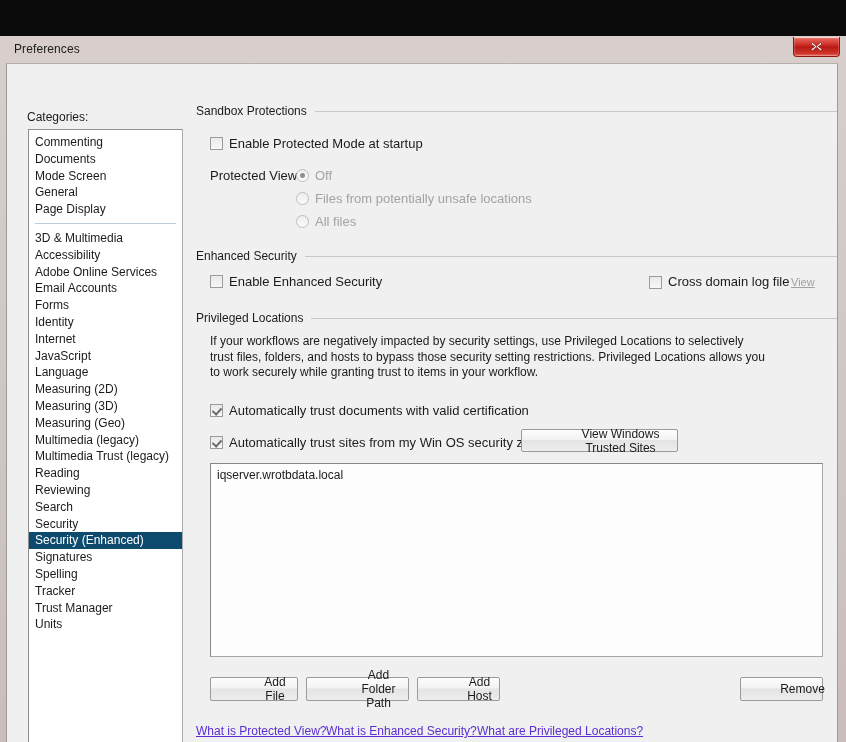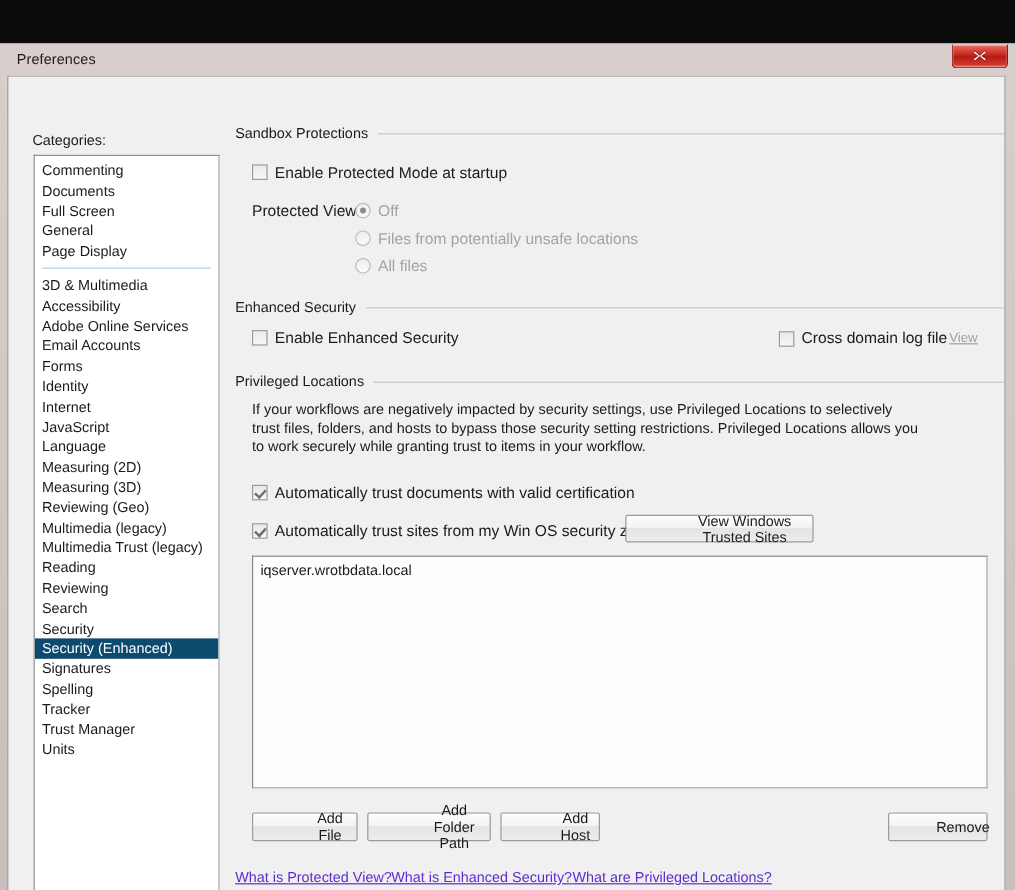--- a/index.html
+++ b/index.html
@@ -256,38 +256,38 @@
     </div>
   </div>
 
   <div id="frame-inner">
 
     <div id="categories-label">Categories:</div>
     <div id="categories-list">
       <div id="cat-g1">
           <div class="cat-item">Commenting</div>
           <div class="cat-item">Documents</div>
-          <div class="cat-item">Full Screen</div>
+          <div class="cat-item">Mode Screen</div>
           <div class="cat-item">General</div>
           <div class="cat-item">Page Display</div>
         </div>
       <div class="cat-sep"></div>
       <div id="cat-g2">
           <div class="cat-item">3D &amp; Multimedia</div>
           <div class="cat-item">Accessibility</div>
           <div class="cat-item">Adobe Online Services</div>
           <div class="cat-item">Email Accounts</div>
           <div class="cat-item">Forms</div>
           <div class="cat-item">Identity</div>
           <div class="cat-item">Internet</div>
           <div class="cat-item">JavaScript</div>
           <div class="cat-item">Language</div>
           <div class="cat-item">Measuring (2D)</div>
           <div class="cat-item">Measuring (3D)</div>
-          <div class="cat-item">Reviewing (Geo)</div>
+          <div class="cat-item">Measuring (Geo)</div>
           <div class="cat-item">Multimedia (legacy)</div>
           <div class="cat-item">Multimedia Trust (legacy)</div>
           <div class="cat-item">Reading</div>
           <div class="cat-item">Reviewing</div>
           <div class="cat-item">Search</div>
           <div class="cat-item">Security</div>
           <div class="cat-item selected">Security (Enhanced)</div>
           <div class="cat-item">Signatures</div>
           <div class="cat-item">Spelling</div>
           <div class="cat-item">Tracker</div>

